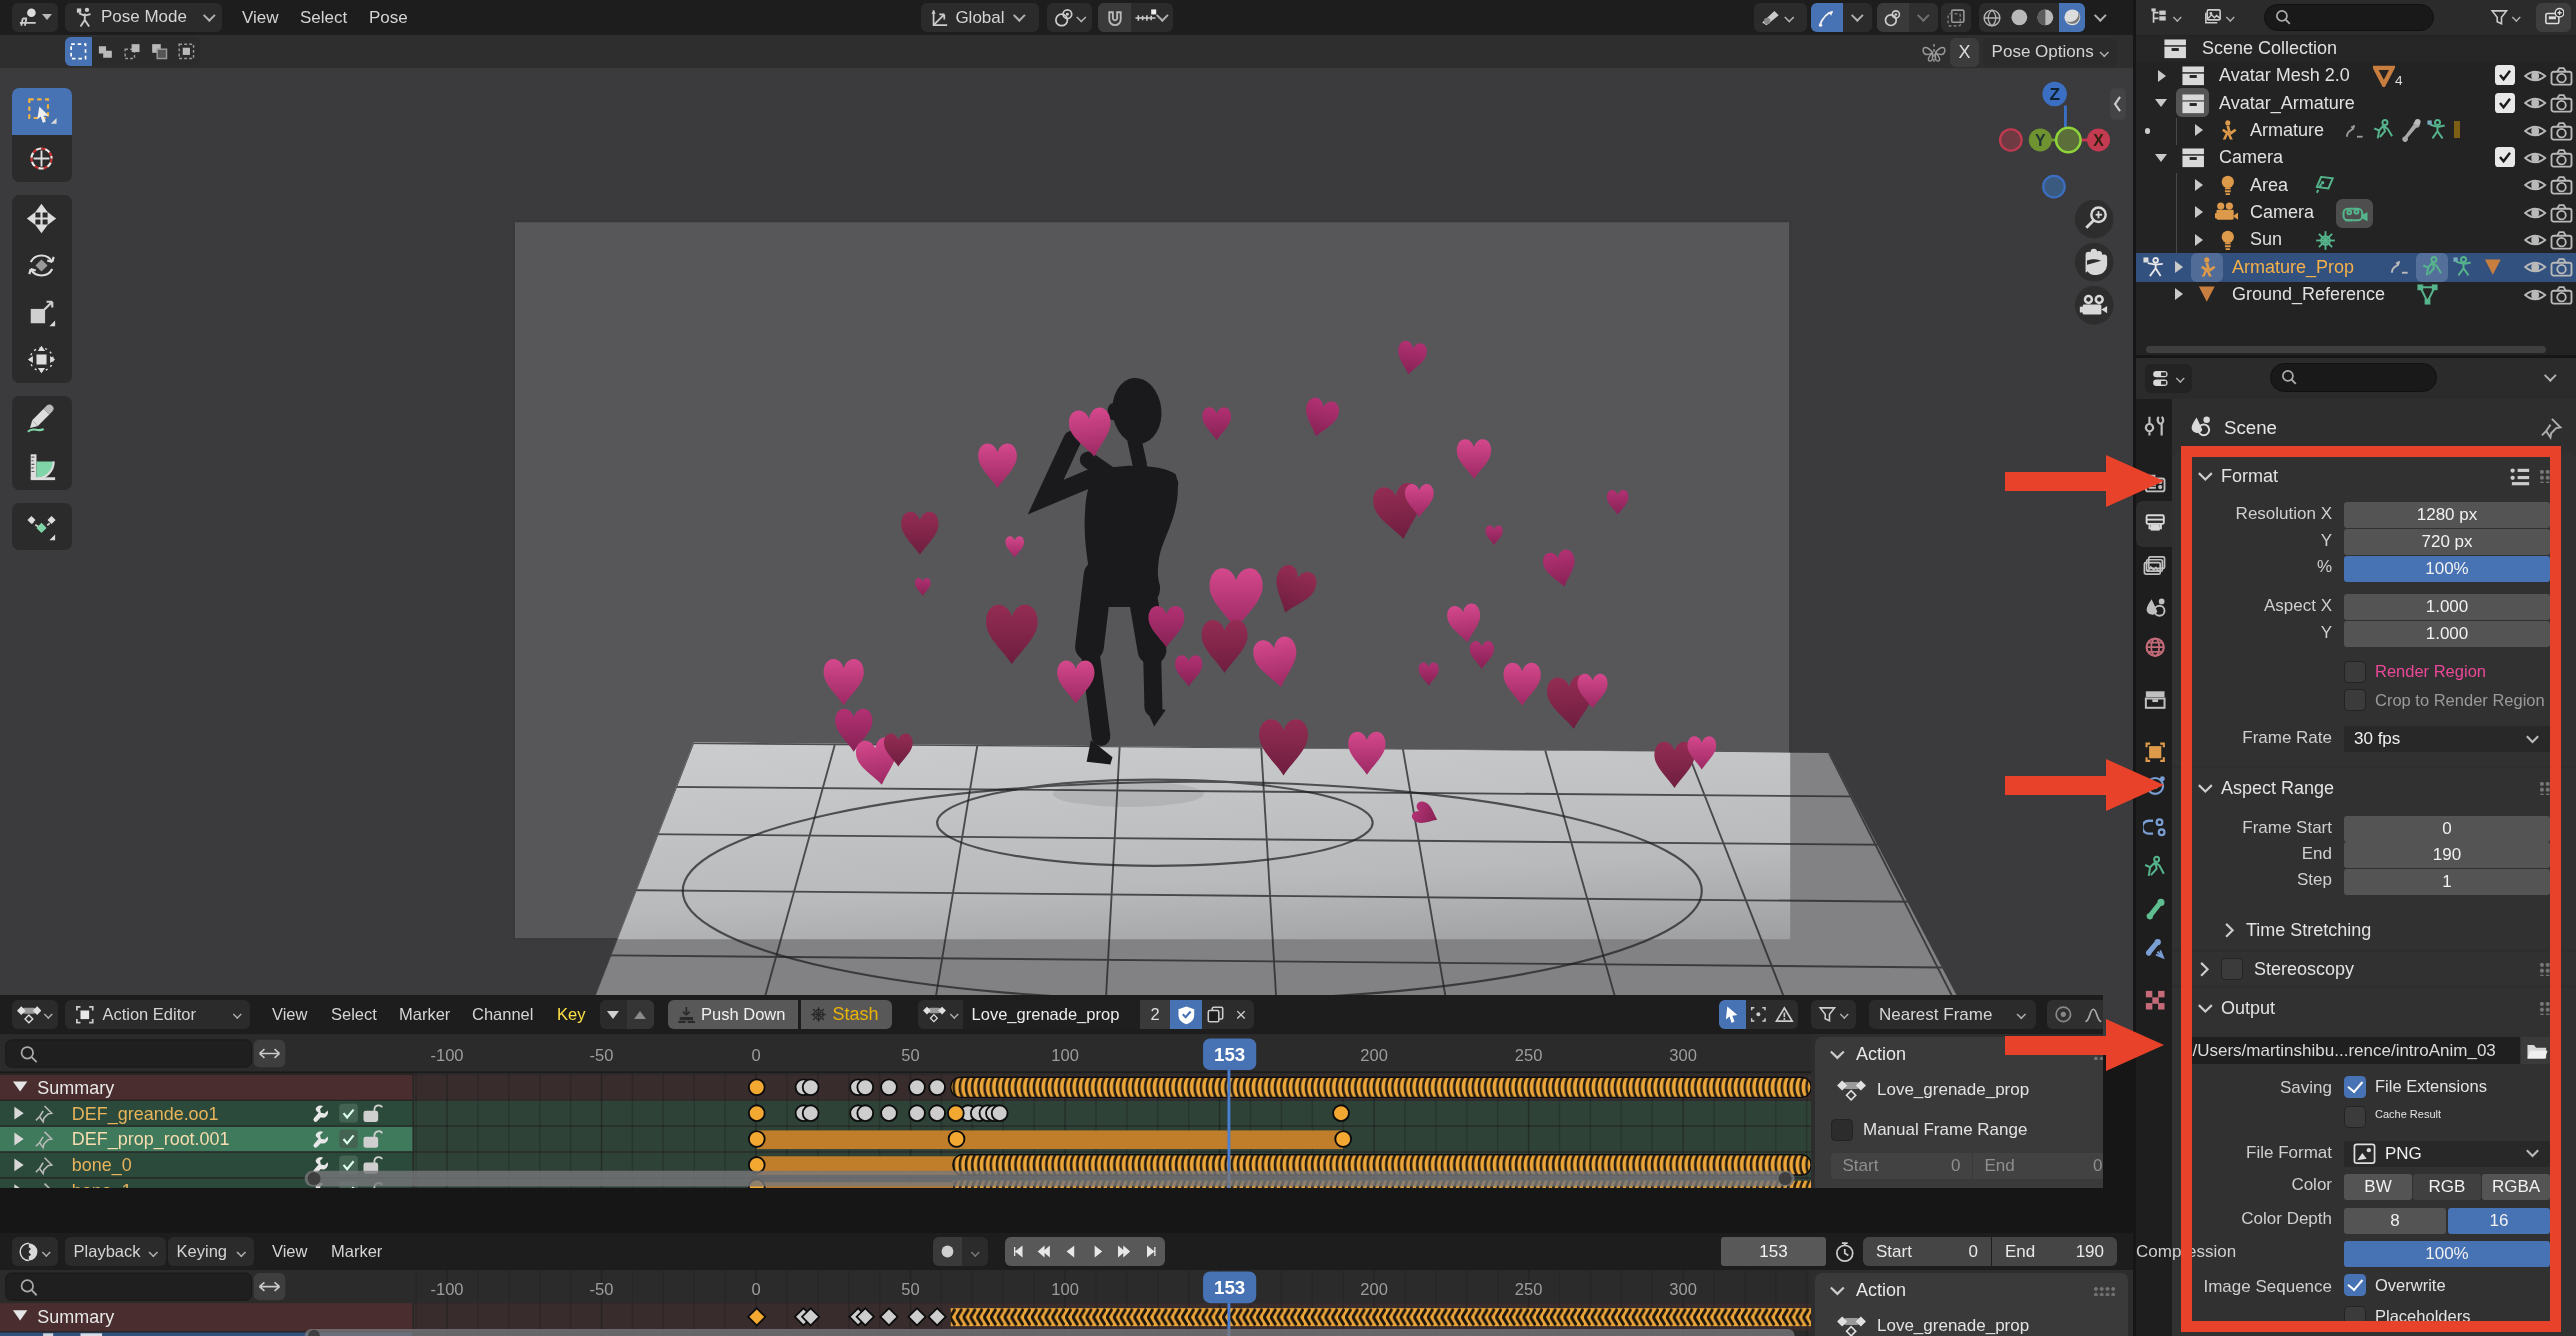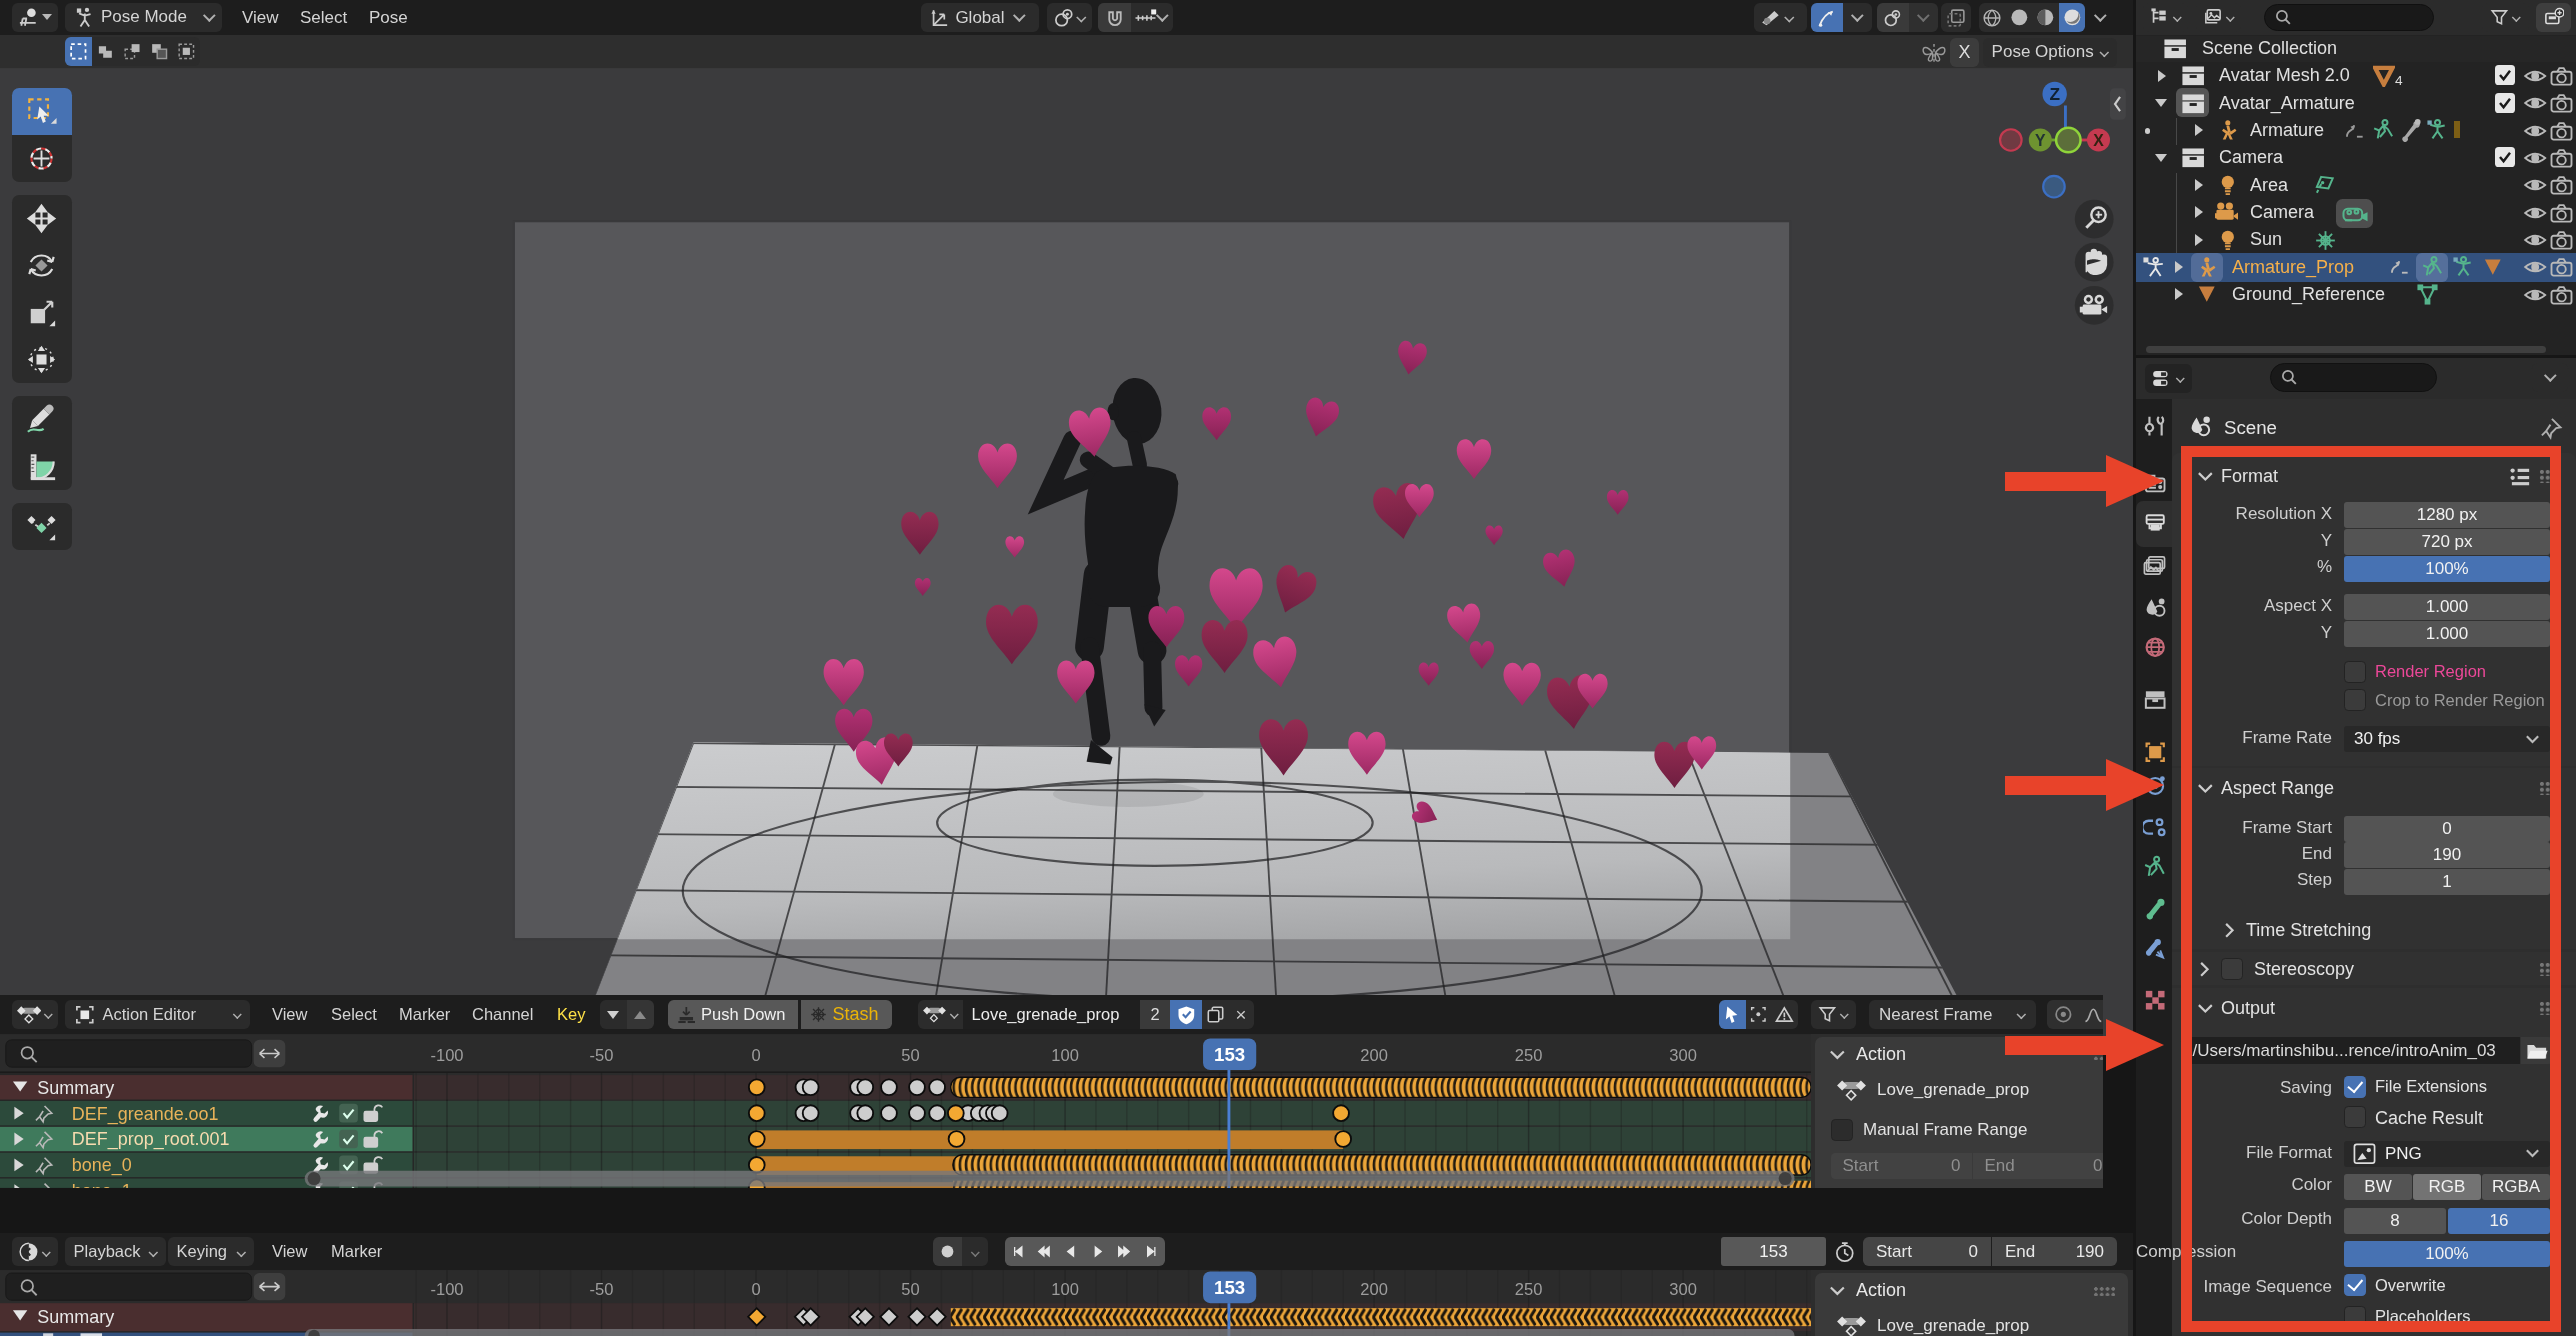--- a/index.html
+++ b/index.html
@@ -883,35 +883,35 @@
 <div class="abs fieldl" style="left:45px;top:679px;width:339px;height:27px;line-height:27px;background:#1f1f1f;border-radius:4.3px 0 0 4.3px;padding-left:11.5px;color:#dcdcdc">/Users/martinshibu...rence/introAnim_03</div>
 <div class="abs" style="left:385px;top:679px;width:32px;height:27px;background:#3a3a3a;border-radius:0 4.3px 4.3px 0"></div>
 <svg class="abs" style="left:390px;top:684px" width="21.6" height="18.7" viewBox="0 0 30 26">
       <path d="M2 23 V4 h9 l3 4 h14 v15 z" fill="#d9d9d9"></path>
       <path d="M2 23 l4 -11 h24 l-4 11 z" fill="#efefef"></path>
     </svg>
 <div class="abs" style="left:0;top:720px;width:196px;text-align:right;font-size:17px;color:#cfcfcf">Saving</div>
     <div class="chk" style="left:208px;top:718px"></div>
     <span class="abs" style="left:239px;top:719px;font-size:16.5px;color:#e3e3e3">File Extensions</span>
 <div class="chk0" style="left:208px;top:748px"></div>
-    <span class="abs" style="left:239px;top:750px;font-size:18px;color:#e3e3e3">Cache Result</span>
+    <span class="abs" style="left:239px;top:750px;font-size:11px;color:#e3e3e3">Cache Result</span>
 <div class="abs" style="left:0;top:785px;width:196px;text-align:right;font-size:17px;color:#cfcfcf">File Format</div>
 <div class="abs fieldl" style="left:208px;top:783px;width:206px;height:26px;background:#282828"></div>
 <svg class="abs" style="left:217px;top:785px" width="23" height="21.6" viewBox="0 0 32 30">
       <rect x="2" y="2" width="28" height="26" rx="3" fill="none" stroke="#ddd" stroke-width="2.4"></rect>
       <path d="M6 24 l7 -10 l6 8 z" fill="#ddd"></path>
       <circle cx="22" cy="10" r="3" fill="#ddd"></circle>
     </svg>
 <span class="abs" style="left:249px;top:786px;font-size:17px;color:#f0f0f0">PNG</span>
 <svg class="abs" style="left:388px;top:788px" width="17" height="14.4" viewBox="0 0 24 20">
       <path d="M4 6 l8 8 l8 -8" fill="none" stroke="#bbb" stroke-width="3"></path>
     </svg>
 <div class="abs" style="left:0;top:817px;width:196px;text-align:right;font-size:17px;color:#cfcfcf">Color</div>
 <div class="abs field" style="left:208px;top:816px;width:68px;height:26px;line-height:26px;background:#545454">BW</div>
-    <div class="abs field" style="left:277px;top:816px;width:68px;height:26px;line-height:26px;background:#737373">RGB</div>
+    <div class="abs field" style="left:277px;top:816px;width:68px;height:26px;line-height:26px;background:#404040">RGB</div>
     <div class="abs field" style="left:346px;top:816px;width:68px;height:26px;line-height:26px;background:#545454">RGBA</div>
 <div class="abs" style="left:0;top:851px;width:196px;text-align:right;font-size:17px;color:#cfcfcf">Color Depth</div>
 <div class="abs field" style="left:208px;top:850px;width:102px;height:26px;line-height:26px;background:#545454">8</div>
     <div class="abs field" style="left:312px;top:850px;width:102px;height:26px;line-height:26px;background:#4772b3">16</div>
 <div class="abs" style="left:0;top:884px;width:196px;font-size:17px;color:#cfcfcf">Compression</div>
     <div class="abs field" style="left:208px;top:883px;width:206px;height:26px;line-height:26px;background:#4772b3">100%</div>
 <div class="abs" style="left:0;top:919px;width:196px;text-align:right;font-size:17px;color:#cfcfcf">Image Sequence</div>
     <div class="chk" style="left:208px;top:916px"></div>
     <span class="abs" style="left:239px;top:918px;font-size:16.5px;color:#e3e3e3">Overwrite</span>
 <div class="chk0" style="left:208px;top:948px"></div>

